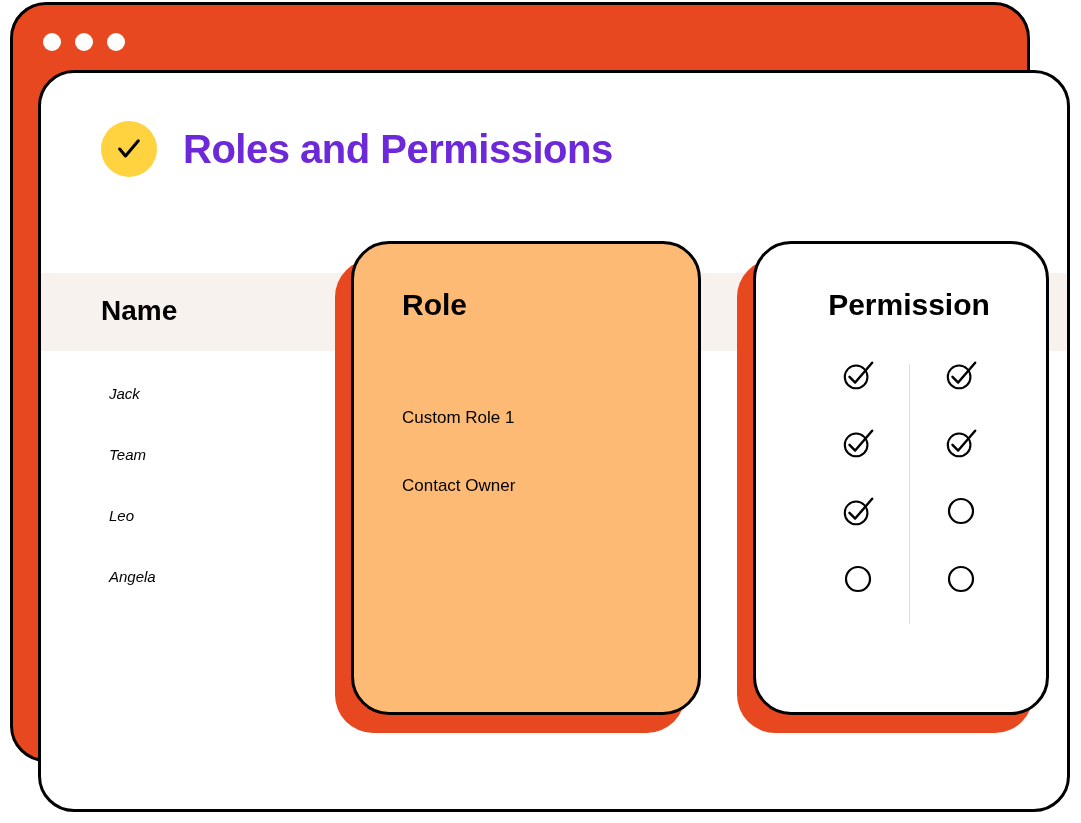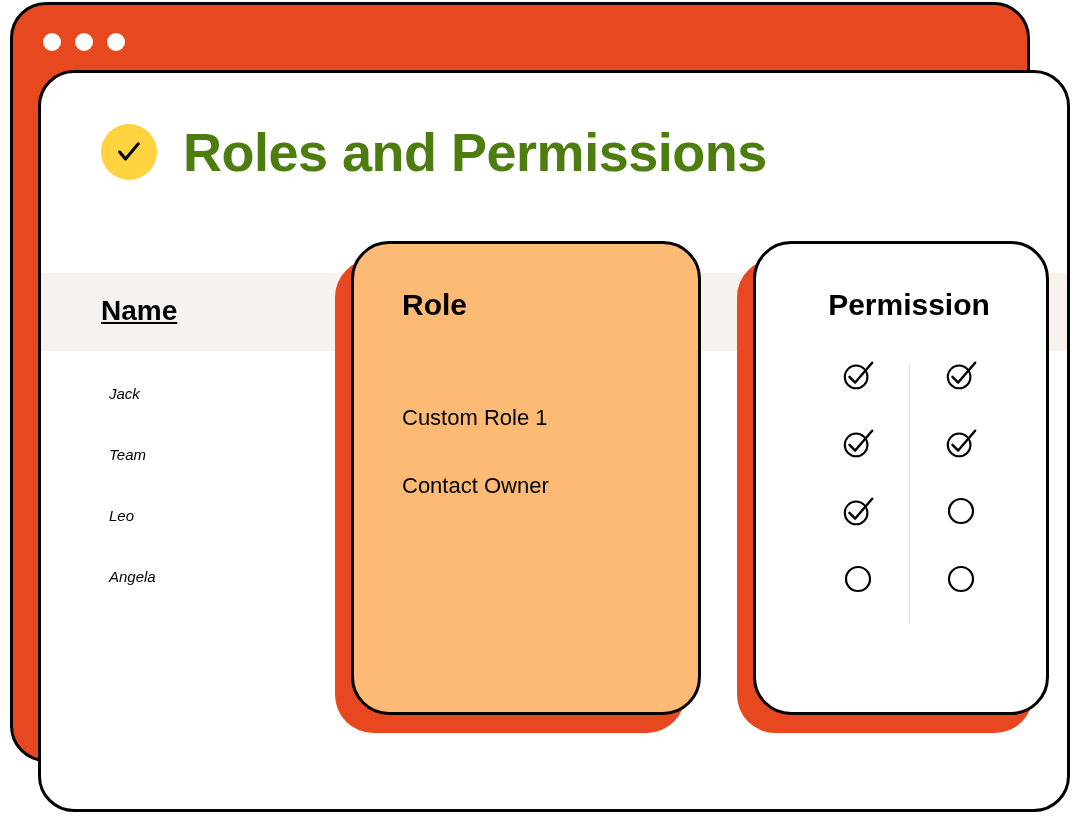--- a/index.html
+++ b/index.html
@@ -61,42 +61,41 @@
   .header-icon {
     width: 56px;
     height: 56px;
     border-radius: 50%;
     background: #FFD23F;
     display: flex;
     align-items: center;
     justify-content: center;
   }
   .page-title {
-    font-size: 54px;
+    font-size: 40px;
     font-weight: 800;
     letter-spacing: -0.5px;
-    color: #4d7c0f;
+    color: #6d28d9;
   }
   
   .band {
     position: absolute;
     left: 0;
     top: 200px;
     width: 100%;
     height: 78px;
     background: #F7F2EE;
   }
   .name-heading {
     position: absolute;
     left: 60px;
     top: 222px;
     font-size: 28px;
     font-weight: 800;
     color: #000;
-    text-decoration: underline;
   }
   .name-list {
     position: absolute;
     left: 68px;
     top: 312px;
   }
   .name-item {
     font-size: 15px;
     color: #000000;
     margin-bottom: 44px;
@@ -123,21 +122,21 @@
     border-radius: 38px;
     padding: 44px 40px 0 48px;
   }
   .role-heading {
     font-size: 30px;
     font-weight: 800;
     color: #000;
     margin-bottom: 62px;
   }
   .role-item {
-    font-size: 22px;
+    font-size: 17px;
     color: #000;
     height: 68px;
     display: flex;
     align-items: center;
     gap: 10px;
   }
   .caret {
     display: inline-block;
   }
   

